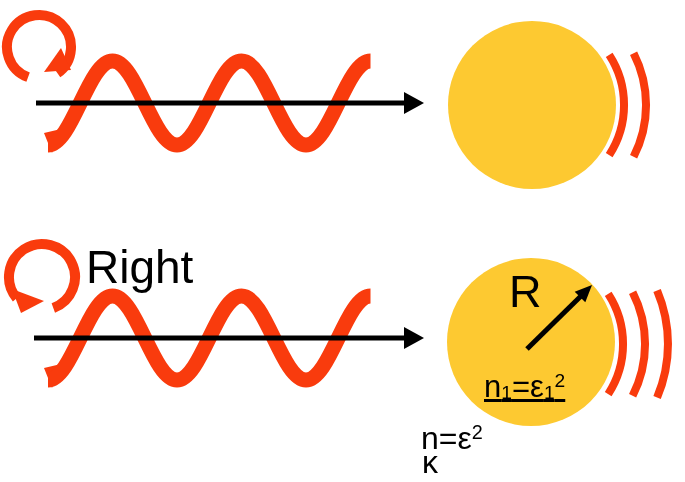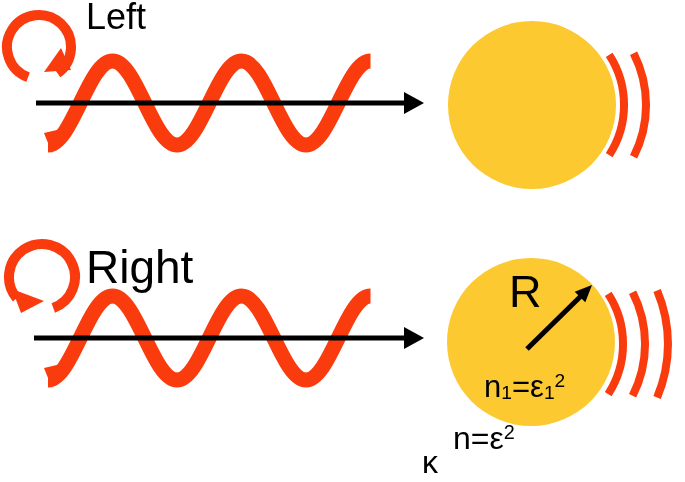--- a/index.html
+++ b/index.html
@@ -19,22 +19,22 @@
   .fill-black  { fill: var(--black, #000000); }
   .label, .formula {
     position: absolute;
     color: var(--black, #000000);
     line-height: 1;
     white-space: nowrap;
   }
   .label-left  { left: 86px;  top: -1px;  font-size: 36px; }
   .label-right { left: 86px;  top: 244px; font-size: 46px; }
   .radius-label{ left: 509px; top: 269px; font-size: 45px; }
-  .sphere-formula { left: 484px; top: 371px; font-size: 31px; }
-  .medium-formula { left: 421px; top: 422px; font-size: 32px; margin-left: 32px; }
+  .sphere-formula { left: 484px; top: 371px; font-size: 31px; text-decoration: underline; }
+  .medium-formula { left: 421px; top: 422px; font-size: 32px; }
   .kappa-label    { left: 422px; top: 446px; font-size: 32px; }
   .formula sub { font-size: 62%; vertical-align: -0.12em; }
   .formula sup { font-size: 62%; vertical-align: 0.50em; }
 </style>
 </head>
 <body>
 
 <div class="canvas">
 
   <svg width="685" height="482" viewBox="0 0 685 482">
@@ -93,21 +93,20 @@
       </g>
 
       <g>
         <path class="stroke-red" stroke-width="8" d="M 608.2,293.9 A 92,92 0 0 1 608.2,394.1"></path>
         <path class="stroke-red" stroke-width="8" d="M 632.6,292.2 A 114,114 0 0 1 632.6,395.8"></path>
         <path class="stroke-red" stroke-width="8" d="M 657.1,290.5 A 137,137 0 0 1 657.1,397.5"></path>
       </g>
     </g>
   </svg>
 
-  <div class="label label-left">Left</div>
 
   <div class="label label-right">Right</div>
 
   <div class="label radius-label">R</div>
 
   <div class="formula sphere-formula">
     <span>n</span><sub>1</sub><span>=ε</span><sub>1</sub><sup>2</sup>
   </div>
 
   <div class="formula medium-formula">

